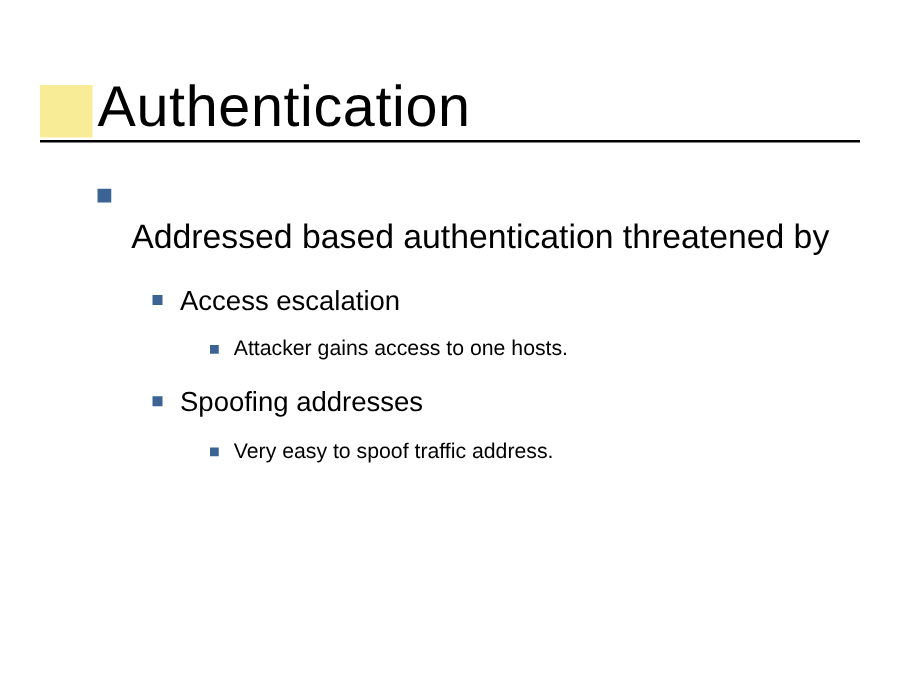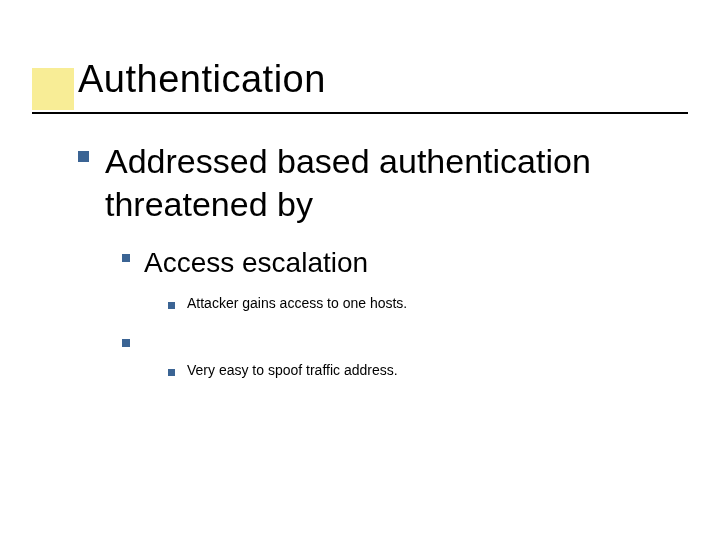--- a/index.html
+++ b/index.html
@@ -18,21 +18,21 @@
     width: 42px;
     height: 42px;
     background: #f2de3f;
     opacity: 0.55;
     z-index: 0;
   }
   .title {
     position: absolute;
     left: 78px;
     top: 58px;
-    font-size: 38px;
+    font-size: 46px;
     font-weight: 400;
     letter-spacing: 0.5px;
     z-index: 1;
   }
   .underline {
     position: absolute;
     left: 32px;
     top: 112px;
     width: 656px;
     height: 2px;
@@ -40,27 +40,27 @@
     z-index: 0;
   }
   .content {
     position: absolute;
     left: 78px;
     top: 140px;
     width: 610px;
   }
   .row { display: flex; align-items: flex-start; }
   .b1 { width: 11px; height: 11px; background: #3b6494; margin-top: 11px; margin-right: 16px; flex: 0 0 auto; }
-  .t1 { font-size: 34px; line-height: 1.25; }
+  .t1 { font-size: 27px; line-height: 1.25; margin-top: 33px; }
   .lvl2 { margin-left: 44px; margin-top: 20px; }
   .b2 { width: 8px; height: 8px; background: #3b6494; margin-top: 9px; margin-right: 14px; flex: 0 0 auto; }
-  .t2 { font-size: 28px; line-height: 1.25; }
+  .t2 { font-size: 22px; line-height: 1.25; }
   .lvl3 { margin-left: 90px; margin-top: 14px; }
   .b3 { width: 7px; height: 7px; background: #3b6494; margin-top: 8px; margin-right: 12px; flex: 0 0 auto; }
-  .t3 { font-size: 14px; line-height: 1.3; }
+  .t3 { font-size: 17px; line-height: 1.3; }
   .gap-sm { margin-top: 4px; }
   .gap-md { margin-top: 18px; }
 </style>
 </head>
 <body>
 
 <div class="accent-box"></div>
 <div class="underline"></div>
 <div class="title">Authentication</div>
 
@@ -76,20 +76,21 @@
     <div class="t2">Access escalation</div>
   </div>
 
   <div class="row lvl3">
     <div class="b3"></div>
     <div class="t3">Attacker gains access to one hosts.</div>
   </div>
 
   <div class="row lvl2 gap-md">
     <div class="b2"></div>
+    <div class="t2">Spoofing addresses</div>
   </div>
 
   <div class="row lvl3">
     <div class="b3"></div>
     <div class="t3">Very easy to spoof traffic address.</div>
   </div>
 
 </div>
 
 </body></html>

